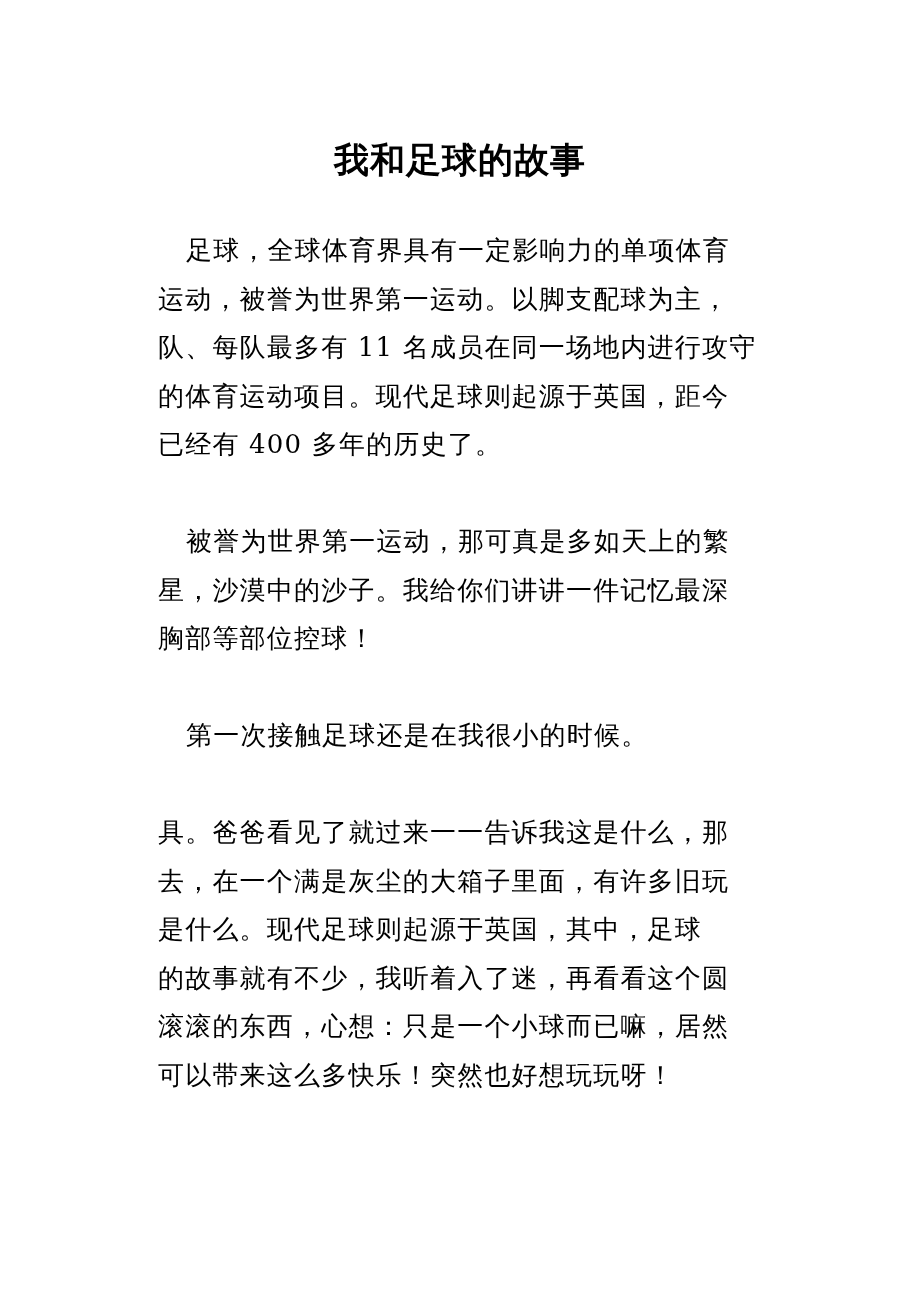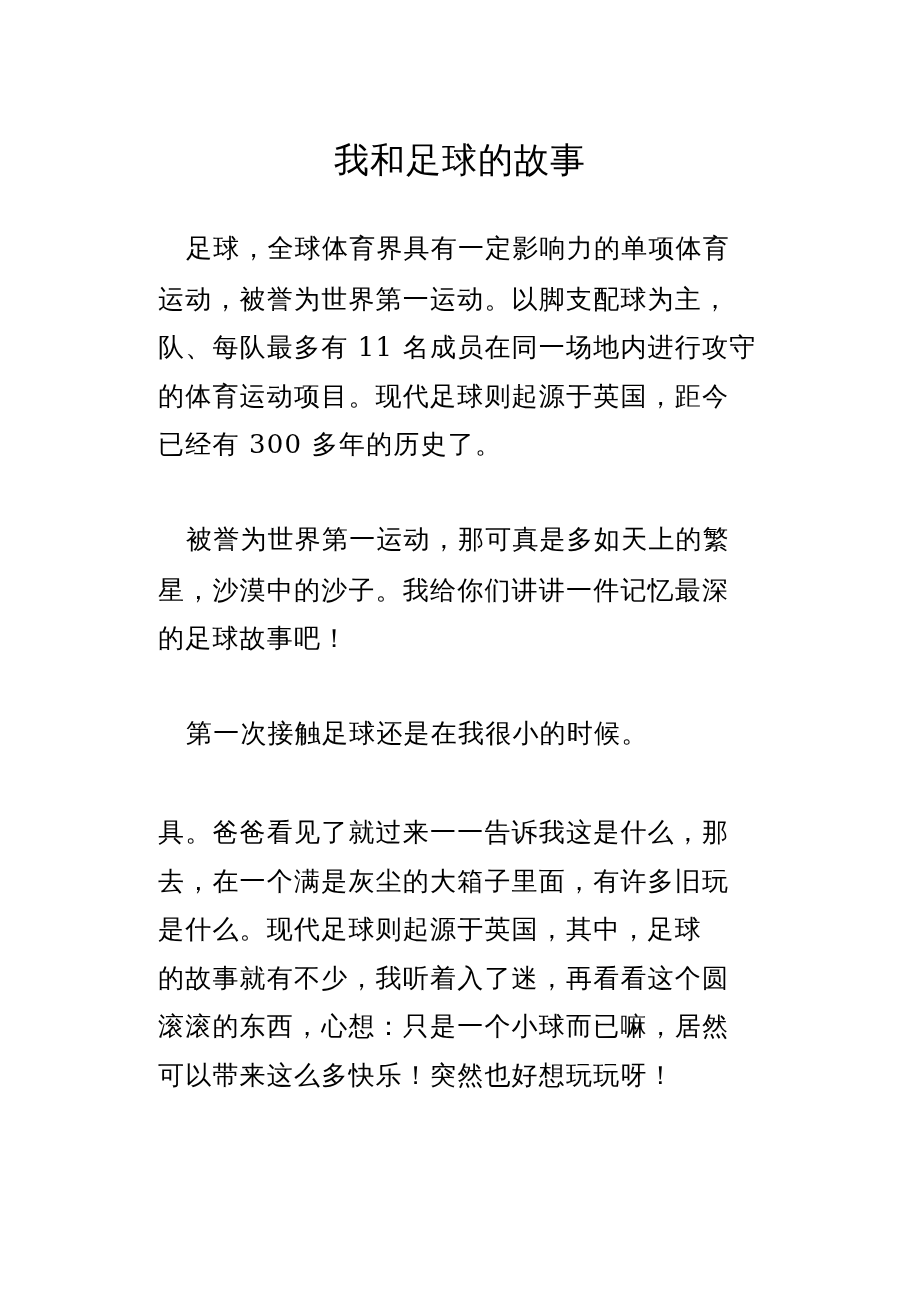--- a/index.html
+++ b/index.html
@@ -1,42 +1,42 @@
 <!DOCTYPE html>
 <html><head>
 <meta charset="utf-8">
 <style>
   html, body { margin: 0; padding: 0; background: #ffffff; }
   body { width: 920px; height: 1302px; position: relative; overflow: hidden;
          font-family: "DejaVu Serif", "Liberation Serif", serif; color: #000; }
   .title { position: absolute; top: 112px; left: 0; width: 920px; text-align: center;
-           font-size: 35px; font-weight: normal; line-height: 50px; letter-spacing: 1px; }
+           font-size: 35px; font-weight: bold; line-height: 50px; letter-spacing: 1px; }
   .body { position: absolute; top: 226px; left: 158px; width: 600px; }
   .para { margin: 0 0 48.5px 0; }
   .line { display: block; font-size: 26px; line-height: 48.5px; height: 48.5px;
           white-space: nowrap; letter-spacing: 1.2px; }
-  .line.indent { padding-left: 28px; font-family: Liberation Mono, monospace; }
+  .line.indent { padding-left: 28px; }
 </style>
 </head>
 <body>
 
 <h1 class="title">我和足球的故事</h1>
 
 <div class="body">
   <p class="para">
     <span class="line indent">足球，全球体育界具有一定影响力的单项体育</span>
     <span class="line">运动，被誉为世界第一运动。以脚支配球为主，</span>
     <span class="line">队、每队最多有 11 名成员在同一场地内进行攻守</span>
     <span class="line">的体育运动项目。现代足球则起源于英国，距今</span>
-    <span class="line">已经有 300 多年的历史了。</span>
+    <span class="line">已经有 400 多年的历史了。</span>
   </p>
   <p class="para">
     <span class="line indent">被誉为世界第一运动，那可真是多如天上的繁</span>
     <span class="line">星，沙漠中的沙子。我给你们讲讲一件记忆最深</span>
-    <span class="line">的足球故事吧！</span>
+    <span class="line">胸部等部位控球！</span>
   </p>
   <p class="para">
     <span class="line indent">第一次接触足球还是在我很小的时候。</span>
   </p>
   <p class="para">
     <span class="line">具。爸爸看见了就过来一一告诉我这是什么，那</span>
     <span class="line">去，在一个满是灰尘的大箱子里面，有许多旧玩</span>
     <span class="line">是什么。现代足球则起源于英国，其中，足球</span>
     <span class="line">的故事就有不少，我听着入了迷，再看看这个圆</span>
     <span class="line">滚滚的东西，心想：只是一个小球而已嘛，居然</span>

